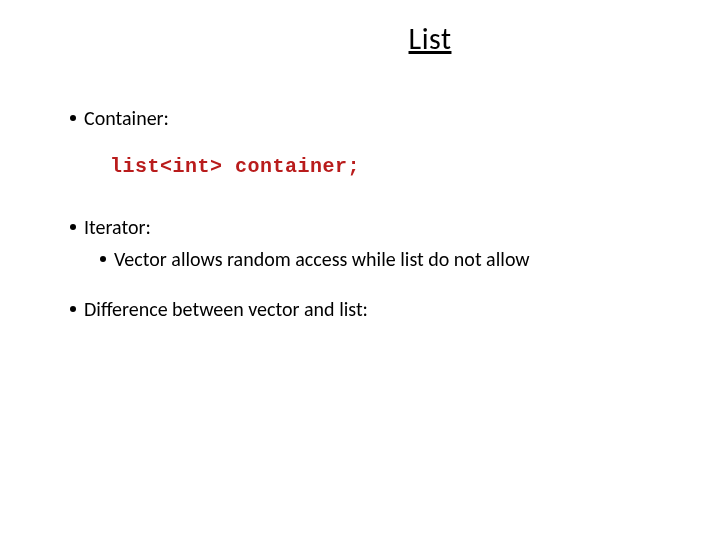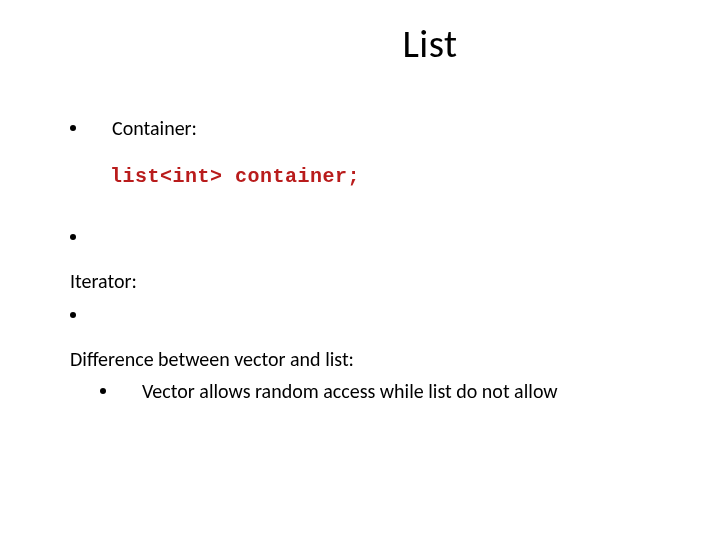--- a/index.html
+++ b/index.html
@@ -9,32 +9,32 @@
     background: #ffffff;
     font-family: Calibri, "Segoe UI", Arial, sans-serif;
     color: #000;
     position: relative;
     overflow: hidden;
   }
   .slide {
     padding: 20px 60px 20px 70px;
   }
   .title {
-    font-size: 39px;
+    font-size: 30px;
     font-weight: 400;
     text-align: center;
     margin-bottom: 48px;
     margin-left: 130px;
     letter-spacing: 0.5px;
+    text-decoration: underline;
   }
   .bullet-row {
     display: flex;
     align-items: flex-start;
     margin-bottom: 6px;
-    gap: 28px;
   }
   .bullet-row.level1 {
     margin-left: 0;
   }
   .bullet-row.level2 {
     margin-left: 30px;
   }
   .bullet-dot {
     width: 6px;
     height: 6px;
@@ -52,22 +52,21 @@
     font-family: "Courier New", Courier, monospace;
     font-weight: bold;
     font-size: 20px;
     color: #b91c1c;
     margin-left: 40px;
     margin-top: 24px;
     margin-bottom: 36px;
     letter-spacing: 0.5px;
   }
   .section-gap {
-    margin-top: 8px;
-    flex-direction: column;
+    margin-top: 24px;
   }
 </style>
 </head>
 <body>
 
 <div class="slide">
 
   <h1 class="title">List</h1>
 
   <div class="bullet-row level1">
@@ -76,23 +75,23 @@
   </div>
 
   <div class="code-line">list&lt;int&gt; container;</div>
 
   <div class="bullet-row level1 section-gap">
     <span class="bullet-dot"></span>
     <span class="bullet-text">Iterator:</span>
   </div>
 
 
+  <div class="bullet-row level2">
+    <span class="bullet-dot"></span>
+    <span class="bullet-text">Vector allows random access while list do not allow</span>
+  </div>
+
   <div class="bullet-row level1 section-gap">
     <span class="bullet-dot"></span>
     <span class="bullet-text">Difference between vector and list:</span>
   </div>
 
-  <div class="bullet-row level2">
-    <span class="bullet-dot"></span>
-    <span class="bullet-text">Vector allows random access while list do not allow</span>
-  </div>
-
 </div>
 
 </body></html>

